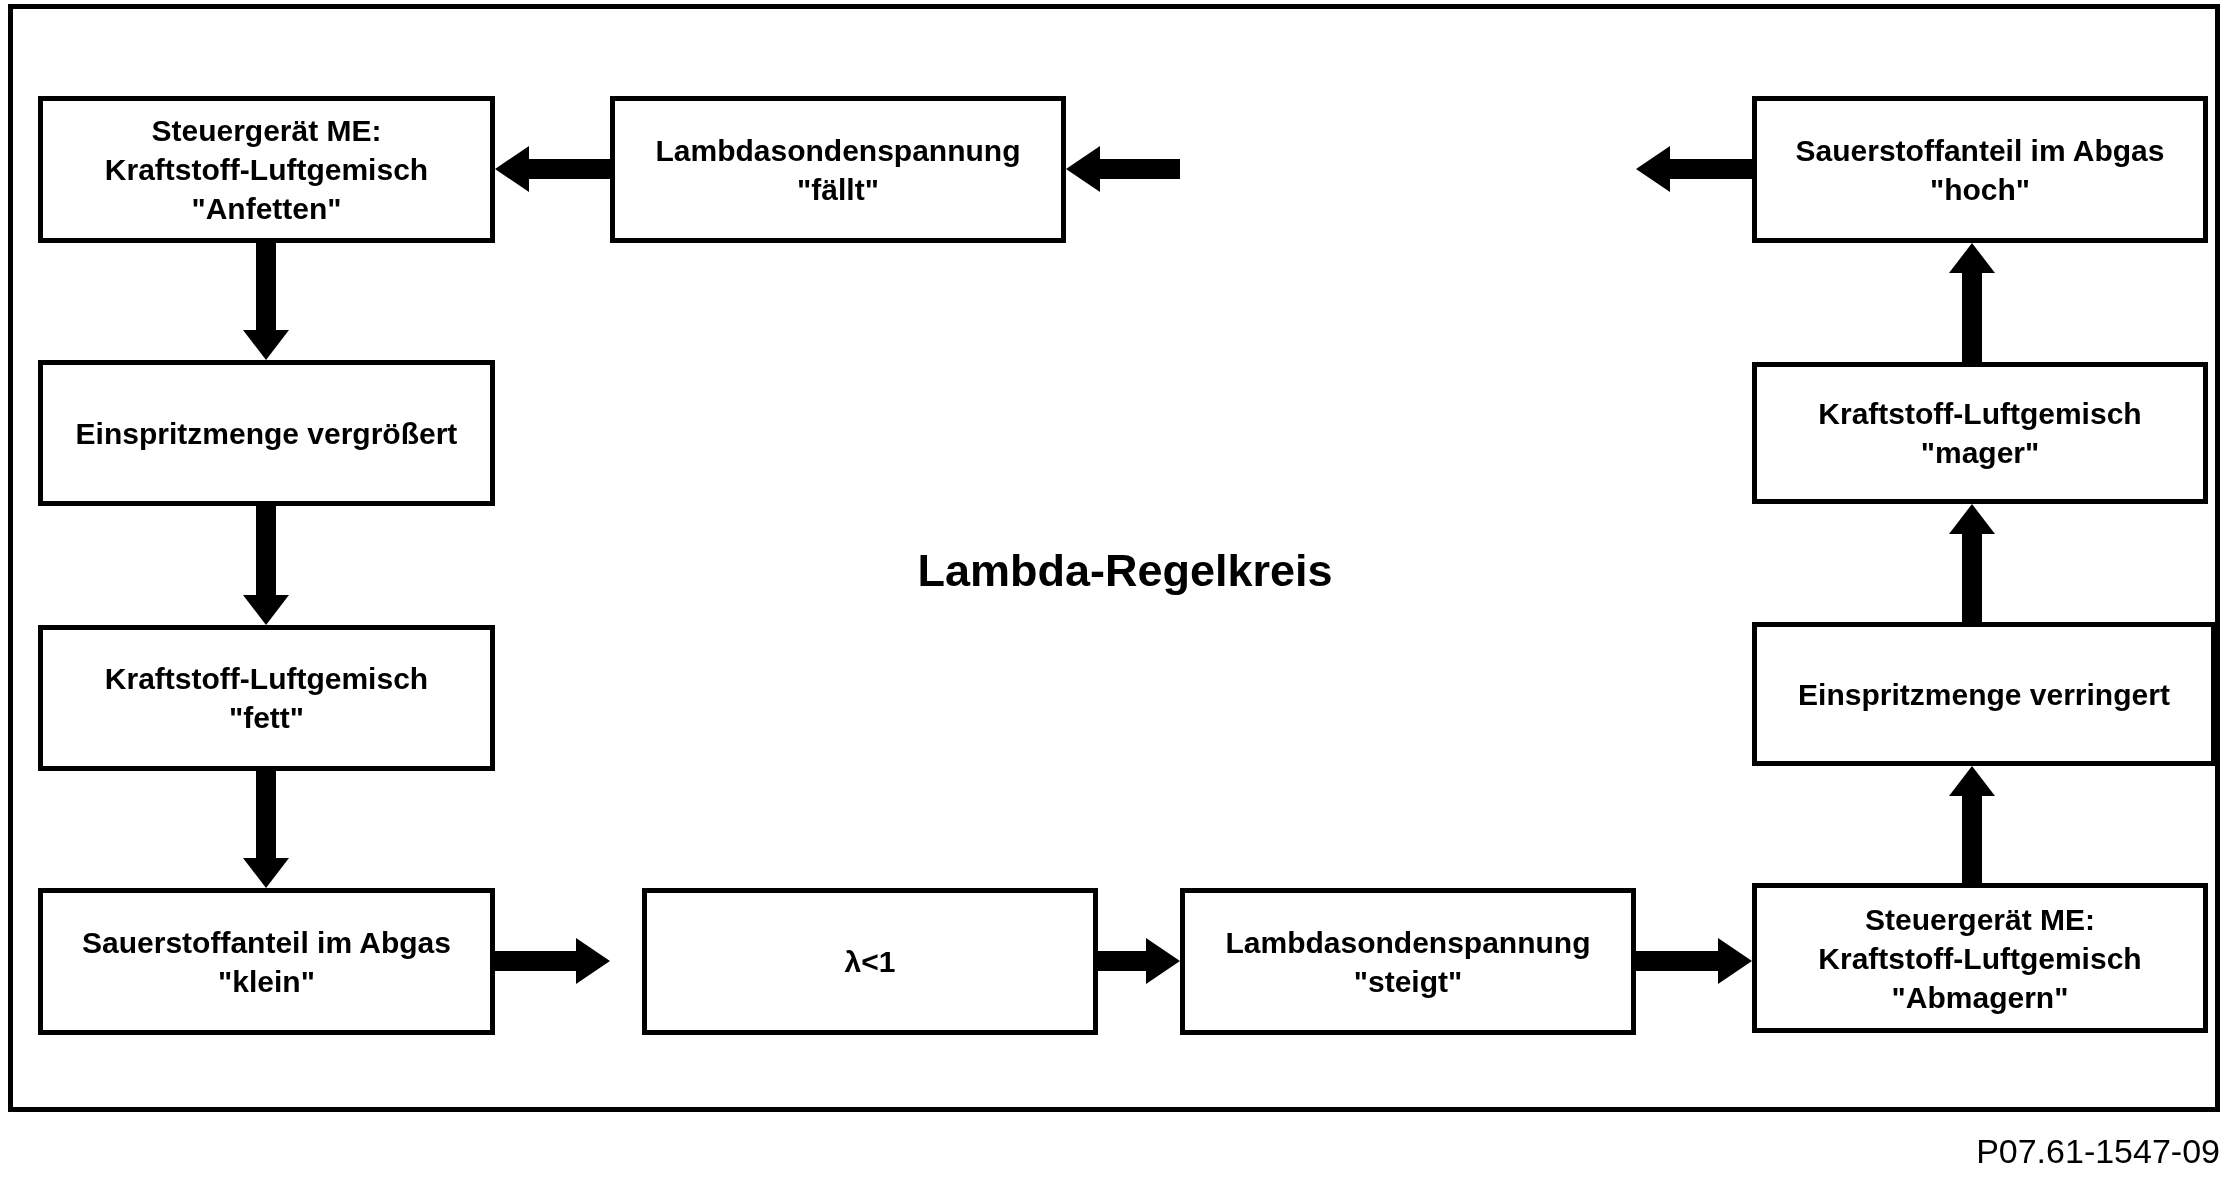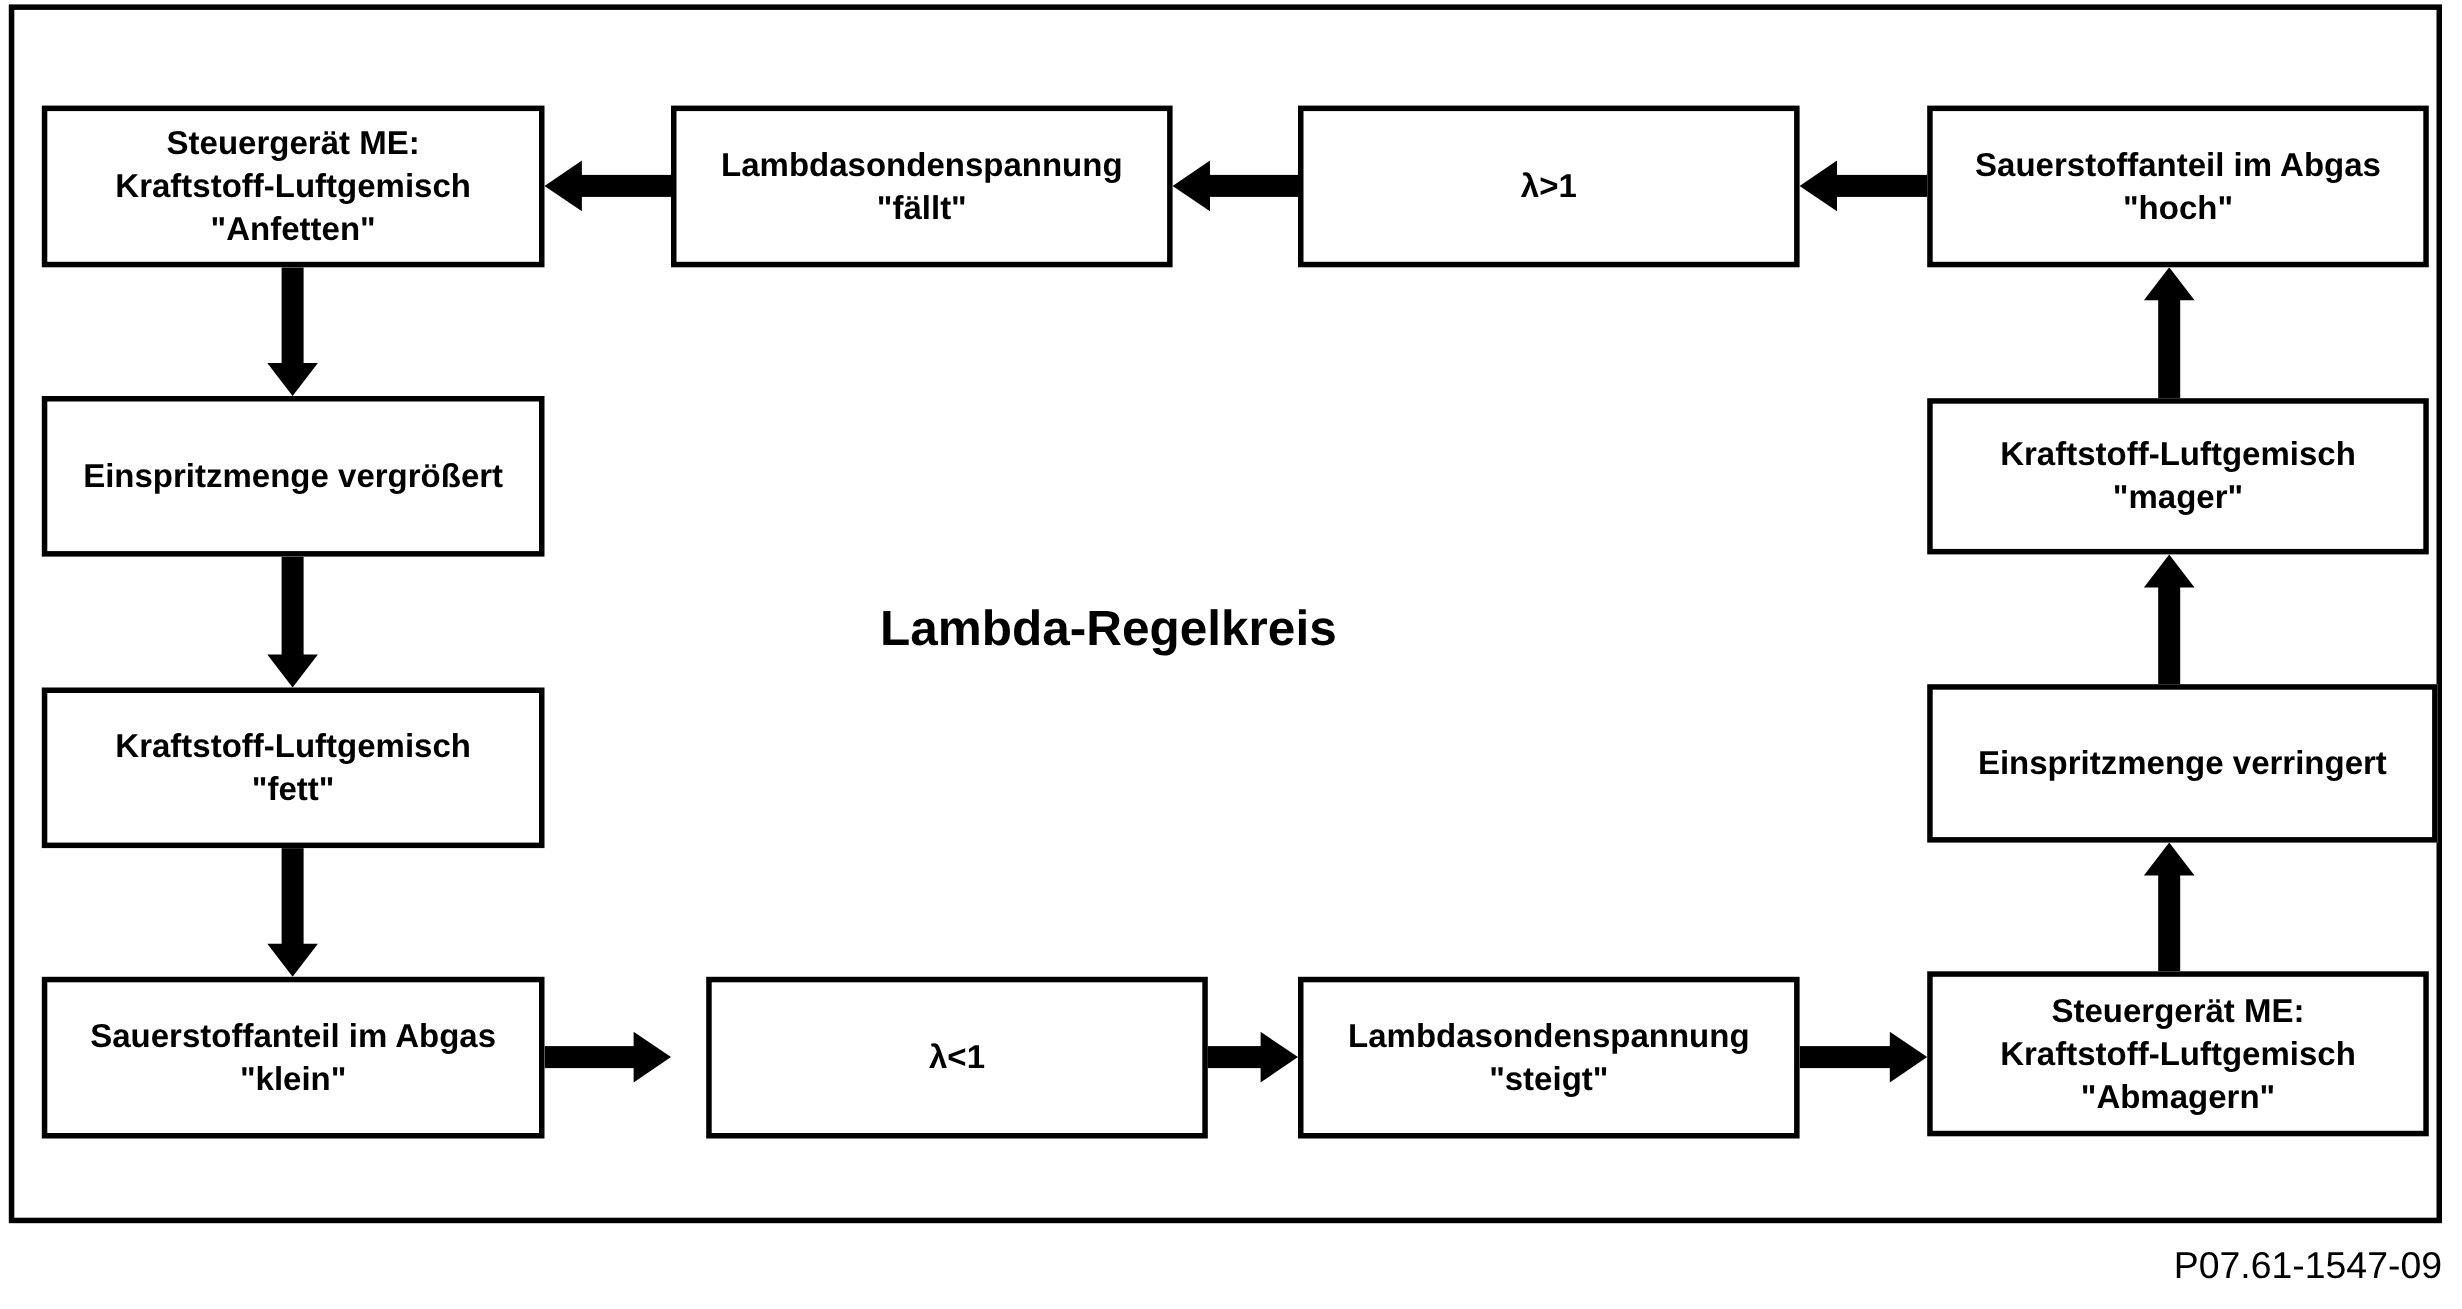--- a/index.html
+++ b/index.html
@@ -39,20 +39,21 @@
     line-height: 1.3;
     white-space: pre-line;
     color: #000;
     z-index: 2;
   }
   .diagram-title {
     position: absolute;
     left: 800px;
     top: 545px;
     width: 650px;
+    text-align: center;
     font-weight: bold;
     font-size: 45px;
     color: #000;
     z-index: 1;
   }
   .figure-code {
     position: absolute;
     right: 18px;
     top: 1132px;
     font-size: 34px;
@@ -99,21 +100,20 @@
 
   <div class="diagram-title">Lambda-Regelkreis</div>
 
   <div class="figure-code">P07.61-1547-09</div>
 
   <div class="node" style="left:38px; top:96px; width:457px; height:147px;">Steuergerät ME:
 Kraftstoff-Luftgemisch
 "Anfetten"</div>
   <div class="node" style="left:610px; top:96px; width:456px; height:147px;">Lambdasondenspannung
 "fällt"</div>
-  <div class="node" style="left:1180px; top:96px; width:456px; height:147px;">λ&gt;1</div>
   <div class="node" style="left:1752px; top:96px; width:456px; height:147px;">Sauerstoffanteil im Abgas
 "hoch"</div>
 
   <div class="node" style="left:38px; top:360px; width:457px; height:146px;">Einspritzmenge vergrößert</div>
   <div class="node" style="left:38px; top:625px; width:457px; height:146px;">Kraftstoff-Luftgemisch
 "fett"</div>
   <div class="node" style="left:38px; top:888px; width:457px; height:147px;">Sauerstoffanteil im Abgas
 "klein"</div>
 
   <div class="node" style="left:610px; top:888px; width:456px; height:147px;margin-left:32px;">λ&lt;1</div>

